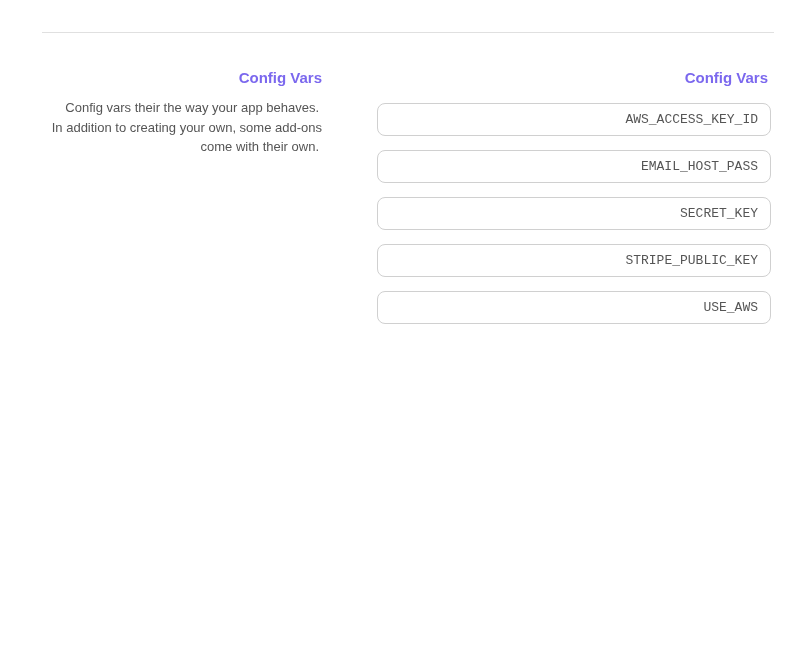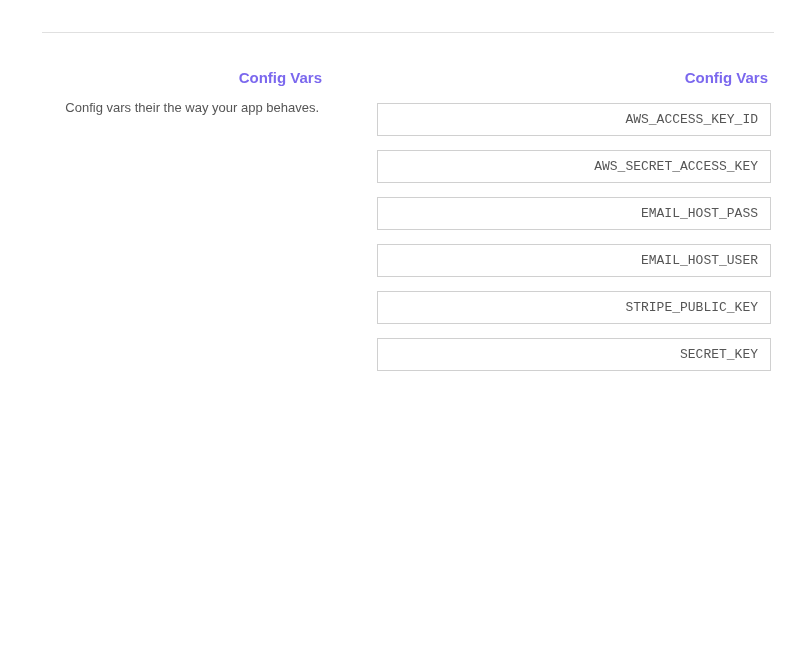--- a/index.html
+++ b/index.html
@@ -65,21 +65,21 @@
     }
 
     .config-var-item {
       margin-bottom: 8px;
     }
 
     .config-var-input {
       width: 100%;
       padding: 8px 12px;
       border: 1px solid #d0d0d0;
-      border-radius: 0;
+      border-radius: 8px;
       font-size: 13px;
       color: #555;
       background: #fff;
       font-family: 'Courier New', monospace;
       cursor: default;
       outline: none;
     }
   </style>
 </head>
 <body>
@@ -87,40 +87,38 @@
 <div class="page-container">
   <hr class="top-divider">
 
   <div class="main-layout">
 
     <div class="left-panel">
       <div class="section-title">Config Vars</div>
       <p class="section-description">
         <span>Config vars their the way your app behaves.</span>
         <br>
+        <span>In addition to creating your own, some add-ons come with their own.</span>
       </p>
     </div>
 
     <div class="right-panel">
       <div class="config-vars-title">Config Vars</div>
 
       <div class="config-var-item">
         <input class="config-var-input" type="text" readonly="" value="AWS_ACCESS_KEY_ID" style="">
       </div>
       <div class="config-var-item">
-        <input class="config-var-input" type="text" readonly="" value="AWS_SECRET_ACCESS_KEY" style="">
-      </div>
-      <div class="config-var-item">
         <input class="config-var-input" type="text" readonly="" value="EMAIL_HOST_PASS" style="">
       </div>
       <div class="config-var-item">
-        <input class="config-var-input" type="text" readonly="" value="EMAIL_HOST_USER" style="">
+        <input class="config-var-input" type="text" readonly="" value="SECRET_KEY" style="">
       </div>
       <div class="config-var-item">
         <input class="config-var-input" type="text" readonly="" value="STRIPE_PUBLIC_KEY" style="">
       </div>
       <div class="config-var-item">
-        <input class="config-var-input" type="text" readonly="" value="SECRET_KEY" style="">
+        <input class="config-var-input" type="text" readonly="" value="USE_AWS" style="">
       </div>
     </div>
 
   </div>
 </div>
 
 </body></html>

